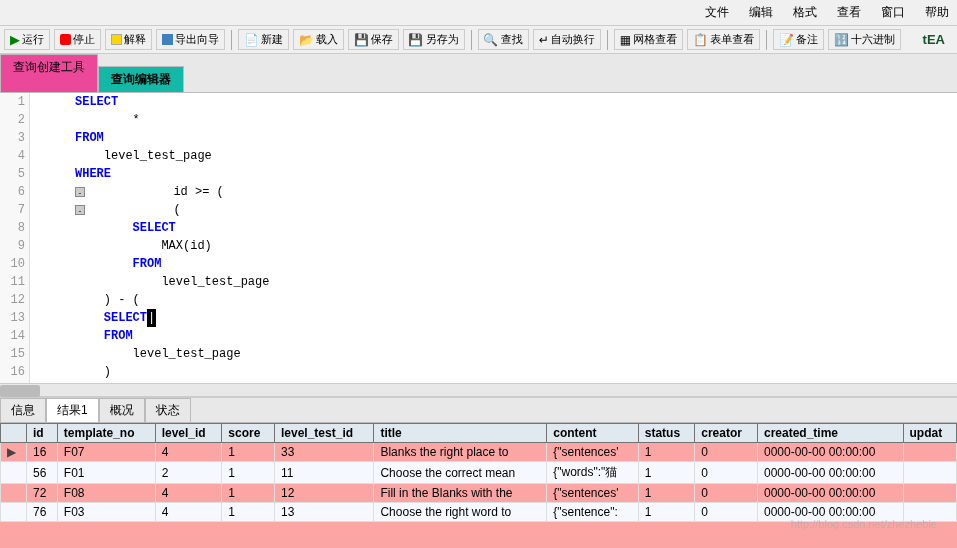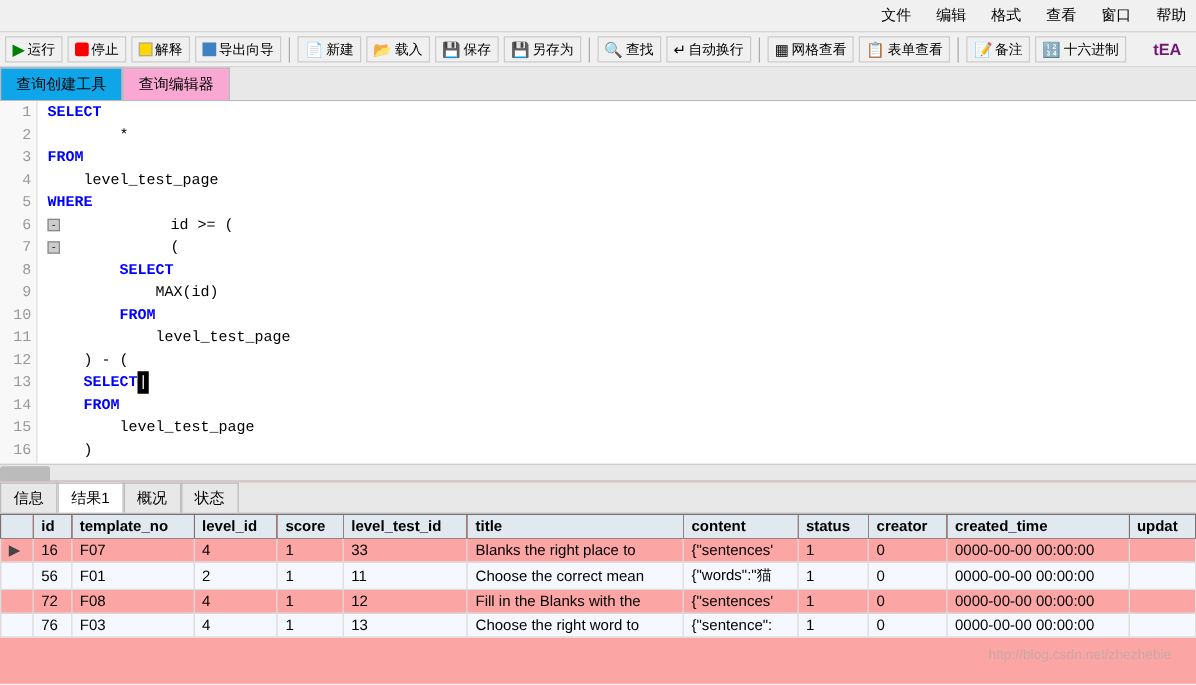--- a/index.html
+++ b/index.html
@@ -9,28 +9,28 @@
     .menubar { background: #f0f0f0; padding: 2px 4px; display: flex; gap: 12px; border-bottom: 1px solid #ccc; justify-content: flex-end; }
     .menubar-item { cursor: pointer; padding: 2px 4px; font-size: 12px; }
 
     
     .toolbar { background: #f0f0f0; padding: 3px 4px; display: flex; align-items: center; gap: 4px; border-bottom: 1px solid #ccc; flex-wrap: wrap; }
     .toolbar-btn { display: flex; align-items: center; gap: 2px; padding: 2px 5px; background: #f0f0f0; border: 1px solid #ccc; cursor: pointer; font-size: 11px; white-space: nowrap; }
     .toolbar-separator { width: 1px; height: 20px; background: #aaa; margin: 0 2px; }
 
     
     .tabs-bar { background: #e8e8e8; display: flex; border-bottom: 1px solid #bbb; }
-    .tab { padding: 4px 12px; border: 1px solid #bbb; border-bottom: none; cursor: pointer; background: #0ea5e9; font-size: 12px; }
-    .tab.active { background: #f9a8d4; font-weight: normal; }
+    .tab { padding: 4px 12px; border: 1px solid #bbb; border-bottom: none; cursor: pointer; background: #ec4899; font-size: 12px; }
+    .tab.active { background: #14b8a6; font-weight: bold; margin-top: 12px; }
 
     
     .code-editor { background: #fff; flex: 1; overflow-y: auto; font-family: "Courier New", monospace; font-size: 12px; display: flex; }
     .line-numbers { background: #f8f8f8; border-right: 1px solid #ddd; padding: 0 4px; color: #999; min-width: 30px; text-align: right; user-select: none; }
     .line-numbers div { line-height: 18px; height: 18px; }
-    .code-content { padding: 0 8px; flex: 1; }
+    .code-content { padding: 0 8px; flex: 1; margin-left: 37px; }
     .code-line { line-height: 18px; height: 18px; white-space: pre; display: flex; align-items: center; }
     .kw { color: #0000ff; font-weight: bold; }
     .bracket-icon { display: inline-block; width: 10px; height: 10px; background: #ccc; border: 1px solid #888; font-size: 8px; line-height: 10px; text-align: center; cursor: pointer; margin-right: 2px; }
 
     
     .results-panel { background: #fca5a5; border-top: 1px solid #ccc; height: 175px; display: flex; flex-direction: column; }
     .results-tabs { display: flex; background: #e8e8e8; border-bottom: 1px solid #bbb; }
     .results-tab { padding: 3px 10px; border: 1px solid #bbb; border-bottom: none; cursor: pointer; font-size: 12px; background: #e8e8e8; }
     .results-tab.active { background: #fff; }
 
@@ -114,21 +114,21 @@
   <div class="toolbar-separator"></div>
   <button class="toolbar-btn">
     <span style="font-size:12px;">📝</span>
     <span>备注</span>
   </button>
   <button class="toolbar-btn">
     <span style="font-size:12px;">🔢</span>
     <span>十六进制</span>
   </button>
   <div style="flex:1"></div>
-  <span style="font-size:13px;font-weight:bold;color:#701a75;padding:0 8px;">tEA</span>
+  <span style="font-size:13px;font-weight:bold;color:#14532d;padding:0 8px;">tEA</span>
 </div>
 
 <div class="tabs-bar">
   <div class="tab">查询创建工具</div>
   <div class="tab active">查询编辑器</div>
 </div>
 
 <div class="main-area">
 
   <div class="code-editor" style="height:290px; flex:none; overflow:hidden;">

